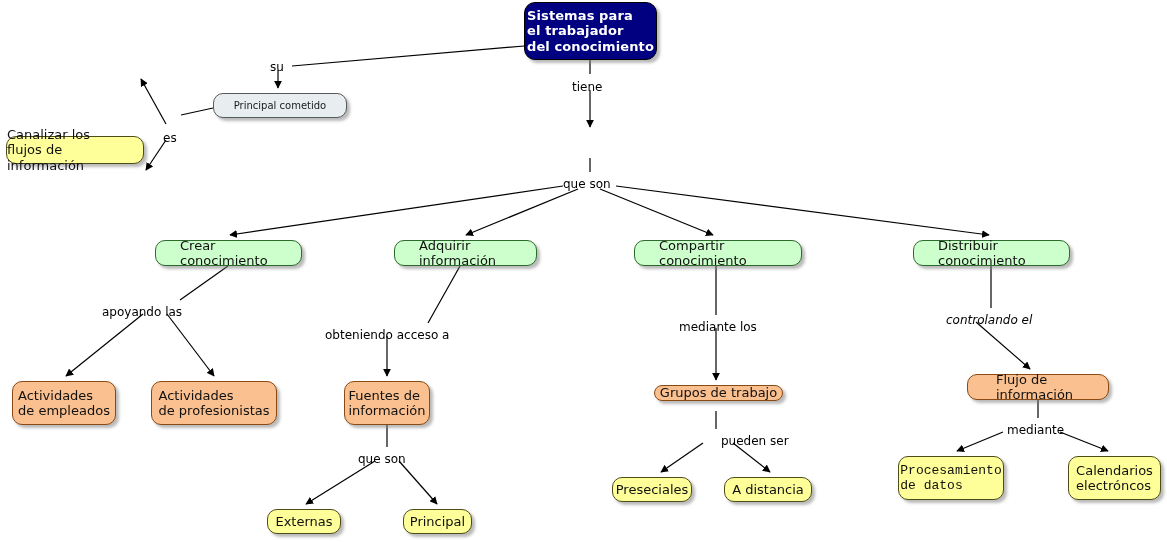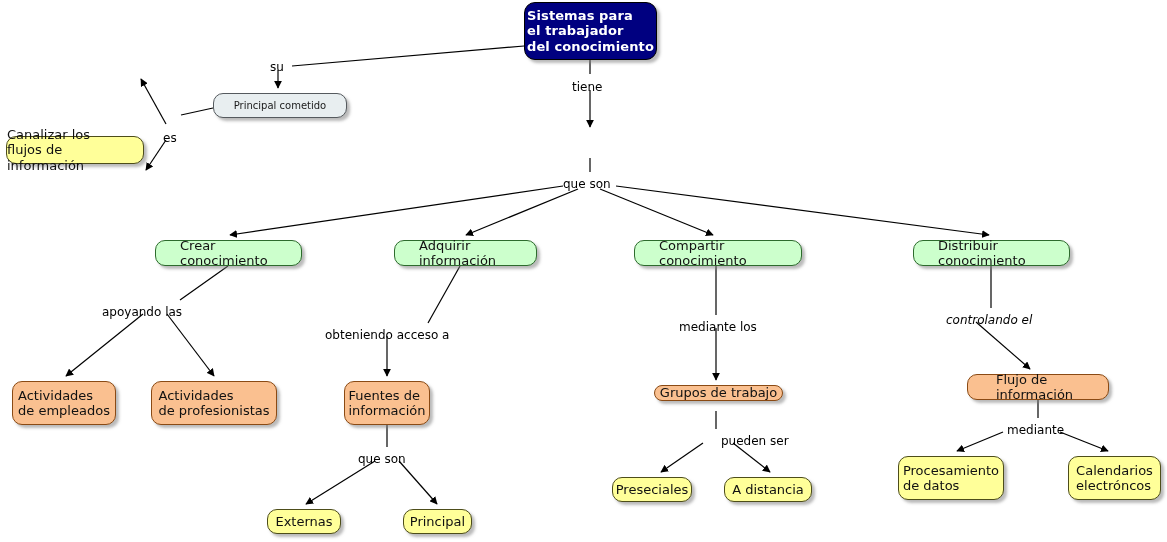--- a/index.html
+++ b/index.html
@@ -182,21 +182,21 @@
   <div class="node orange" style="left:151px; top:381px; width:126px; height:44px;">Actividades
 de profesionistas</div>
   <div class="node orange" style="left:344px; top:381px; width:86px;  height:44px;">Fuentes de
 información</div>
   <div class="node orange" style="left:654px; top:385px; width:129px; height:16px;">Grupos de trabajo</div>
   <div class="node orange" style="left:967px; top:374px; width:142px; height:26px;padding-left:28px;">Flujo de información</div>
   <div class="node yellow" style="left:267px; top:509px; width:74px;  height:25px;">Externas</div>
   <div class="node yellow" style="left:403px; top:509px; width:69px;  height:25px;">Principal</div>
   <div class="node yellow" style="left:612px; top:477px; width:80px;  height:25px;">Preseciales</div>
   <div class="node yellow" style="left:724px; top:477px; width:88px;  height:25px;">A distancia</div>
-  <div class="node yellow" style="left:898px; top:456px; width:106px; height:44px;">Procesamiento
+  <div class="node yellow" style="left:898px; top:456px; width:106px; height:44px;font-family:Liberation Mono, monospace;">Procesamiento
 de datos</div>
   <div class="node yellow" style="left:1068px;top:456px; width:93px;  height:44px;">Calendarios
 electróncos</div>
 
   <div class="link-label" style="left:270px;  top:61px;">su</div>
   <div class="link-label" style="left:572px;  top:81px;">tiene</div>
   <div class="link-label" style="left:163px;  top:132px;">es</div>
   <div class="link-label" style="left:563px;  top:178px;">que son</div>
   <div class="link-label" style="left:102px;  top:306px;">apoyando las</div>
   <div class="link-label" style="left:325px;  top:329px;">obteniendo acceso a</div>

